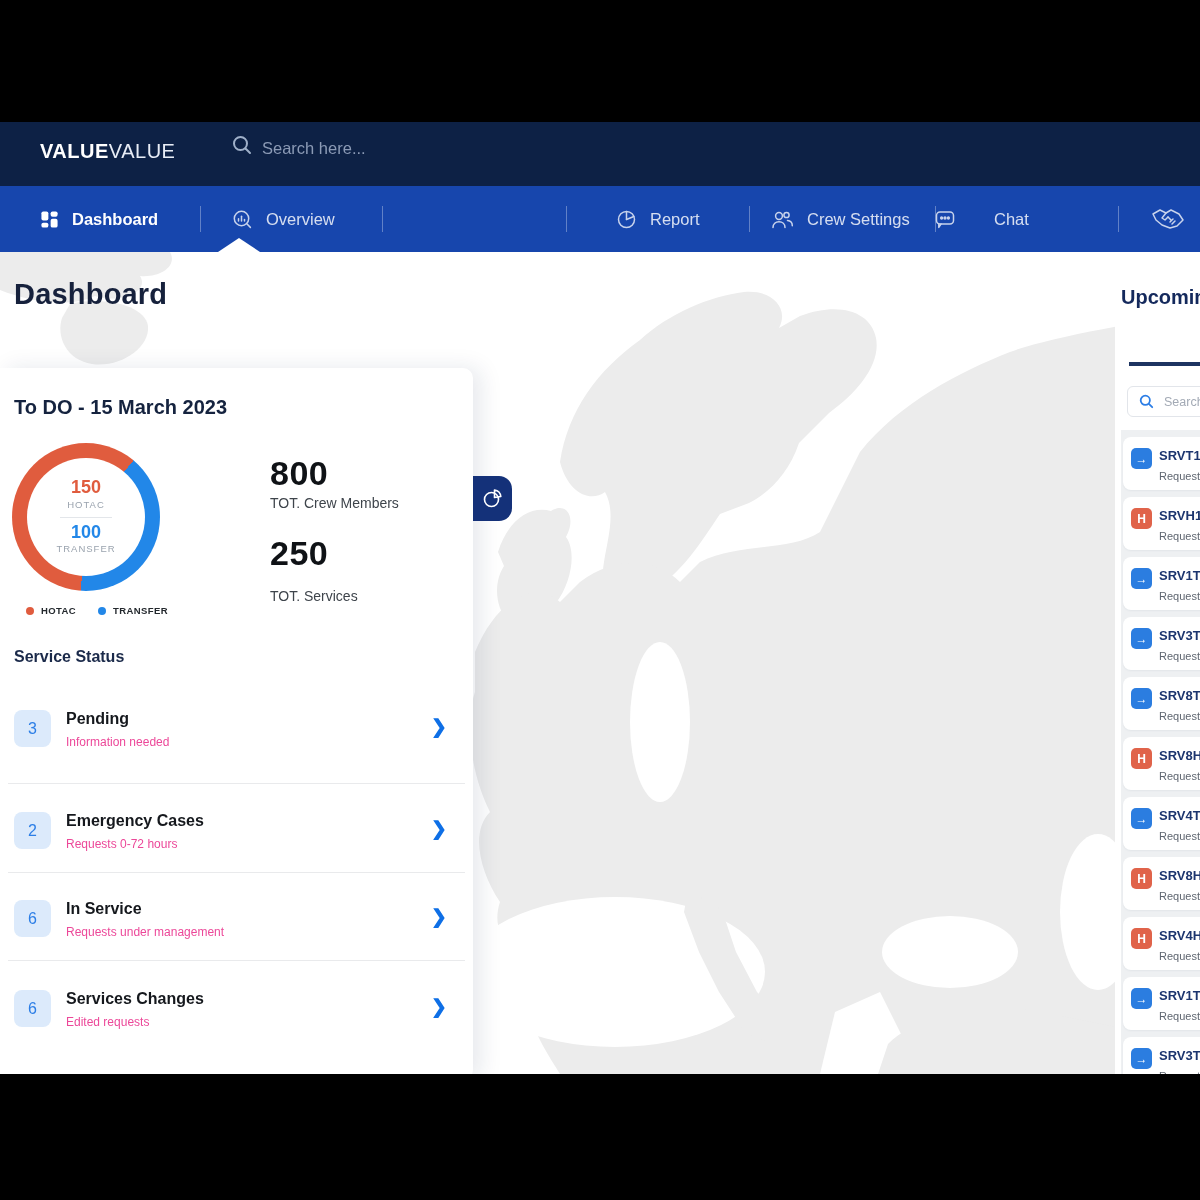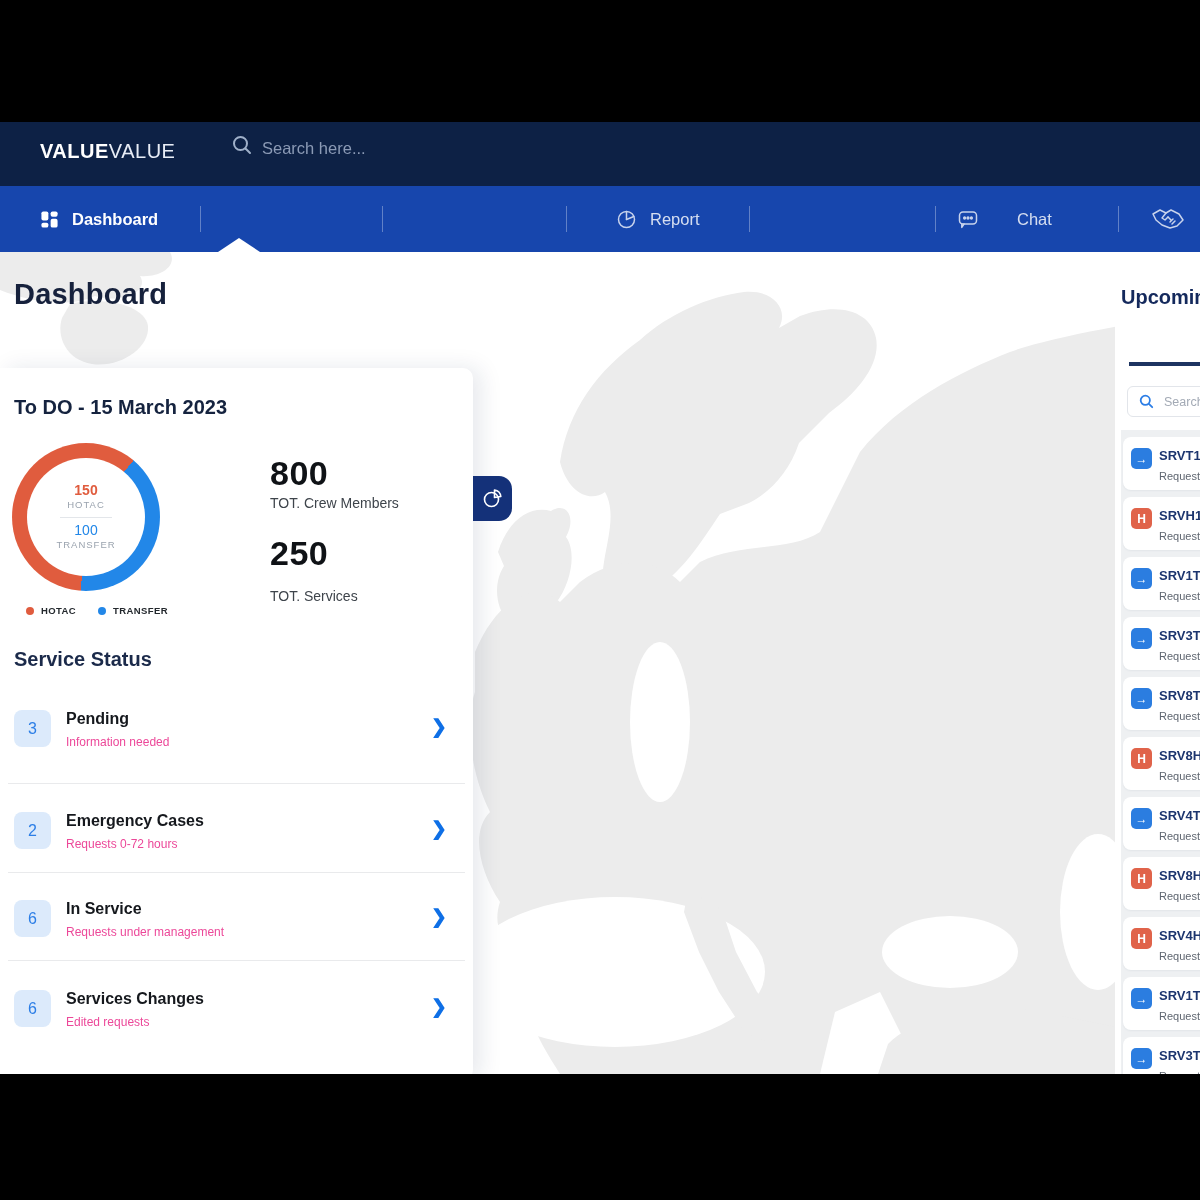--- a/index.html
+++ b/index.html
@@ -34,31 +34,31 @@
   
   .page-title{left:14px;top:278px;font-size:29px;font-weight:bold;color:#16213C;letter-spacing:.2px;z-index:5;}
   .map{left:0;top:252px;z-index:0;}
   
   .card{left:0;top:368px;width:473px;height:712px;background:#fff;border-radius:0 10px 10px 0;
     box-shadow:8px 0 22px rgba(20,40,80,.10);z-index:6;}
   .card-title{left:14px;top:28px;font-size:20px;font-weight:bold;color:#15233F;}
   .donut{left:12px;top:75px;width:148px;height:148px;border-radius:50%;}
   .donut-hole{left:27px;top:90px;width:118px;height:118px;border-radius:50%;background:#fff;
     display:flex;flex-direction:column;align-items:center;justify-content:center;}
-  .d-val1{font-size:14px;font-weight:bold;color:#E05C3E;line-height:1.1;}
-  .d-val2{font-size:14px;font-weight:normal;color:#2287E8;line-height:1.1;}
+  .d-val1{font-size:18px;font-weight:bold;color:#E05C3E;line-height:1.1;}
+  .d-val2{font-size:18px;font-weight:bold;color:#2287E8;line-height:1.1;}
   .d-lbl{font-size:9.5px;color:#9AA3AE;letter-spacing:1px;line-height:1.4;}
   .d-sep{width:52px;height:1px;background:#E3E6EA;margin:5px 0;}
   .legend{left:26px;top:237px;display:flex;gap:22px;align-items:center;}
   .legend .item{display:flex;align-items:center;gap:7px;}
   .legend .dot{width:8px;height:8px;border-radius:50%;}
   .legend .txt{font-size:9.5px;font-weight:bold;color:#23282D;letter-spacing:.4px;}
   .stat-val{left:270px;font-size:34px;font-weight:bold;color:#0F1216;letter-spacing:.5px;}
   .stat-lbl{left:270px;font-size:14px;color:#3E444B;}
-  .ss-title{left:14px;top:280px;font-size:20px;font-weight:bold;color:#1B2A4A;}
+  .ss-title{left:14px;top:280px;font-size:16px;font-weight:bold;color:#1B2A4A;}
   .row{position:absolute;left:0;width:473px;height:60px;cursor:pointer;}
   .row .count{position:absolute;left:14px;top:0;width:37px;height:37px;border-radius:8px;background:#DCEAFB;
     color:#2C7EE6;font-size:16px;display:flex;align-items:center;justify-content:center;}
   .row .rt{position:absolute;left:66px;top:0;font-size:16px;font-weight:bold;color:#15181D;}
   .row .rs{position:absolute;left:66px;top:25px;font-size:12px;color:#ec4899;}
   .row .chev{position:absolute;left:431px;top:5px;font-size:19px;font-weight:bold;color:#0E6FE6;}
   .rdiv{position:absolute;left:8px;width:457px;height:1px;background:#E9EAEC;}
   
   .float-btn{left:473px;top:476px;width:39px;height:45px;background:#143179;border-radius:0 13px 13px 0;
     display:flex;align-items:center;justify-content:center;z-index:7;cursor:pointer;}
@@ -129,39 +129,62 @@
         <rect x="1.5" y="1.5" width="7.3" height="9.5" rx="2"></rect>
           <rect x="11.2" y="1.5" width="7.3" height="5.5" rx="2"></rect>
         <rect x="1.5" y="13.3" width="7.3" height="5.2" rx="2"></rect>
           <rect x="11.2" y="9.3" width="7.3" height="9.2" rx="2"></rect>
       </svg>
     </span>
     <span class="lbl">Dashboard</span>
   </div>
   <div class="nav-div" style="left:200px;"></div>
 
+  <div class="nav-item" style="left:232px;">
+    <span>
+      <svg width="21" height="21" viewBox="0 0 21 21" fill="none" stroke="#C8D3EC" stroke-width="1.5" stroke-linecap="round">
+        <circle cx="9.5" cy="9.5" r="7.2"></circle>
+          <line x1="6.5" y1="12" x2="6.5" y2="9.8"></line>
+        <line x1="9.5" y1="12" x2="9.5" y2="7.2"></line>
+          <line x1="12.5" y1="12" x2="12.5" y2="10.5"></line>
+        <line x1="14.8" y1="14.8" x2="18.4" y2="18.4"></line>
+      </svg>
+    </span>
+    <span class="lbl">Overview</span>
+  </div>
   <div class="nav-div" style="left:382px;"></div>
 
   <div class="nav-div" style="left:566px;"></div>
 
   <div class="nav-item" style="left:616px;text-align:center;">
     <span>
       <svg width="21" height="21" viewBox="0 0 21 21" fill="none" stroke="#C8D3EC" stroke-width="1.5" stroke-linecap="round">
         <circle cx="10.5" cy="10.5" r="8"></circle>
           <line x1="10.5" y1="10.5" x2="10.5" y2="2.5"></line>
         <line x1="10.5" y1="10.5" x2="17.8" y2="7.5"></line>
       </svg>
     </span>
     <span class="lbl">Report</span>
   </div>
   <div class="nav-div" style="left:749px;"></div>
 
+  <div class="nav-item" style="left:770px;">
+    <span>
+      <svg width="24" height="21" viewBox="0 0 24 21" fill="none" stroke="#C8D3EC" stroke-width="1.5" stroke-linecap="round">
+        <circle cx="9" cy="7" r="3.4"></circle>
+          <path d="M3,18.5 c0-3.6 2.6-5.8 6-5.8 s6,2.2 6,5.8"></path>
+        <circle cx="16.5" cy="6" r="2.6"></circle>
+          <path d="M17.5,11.5 c3,0.2 4.8,2.3 4.8,5.2"></path>
+      </svg>
+    </span>
+    <span class="lbl">Crew Settings</span>
+  </div>
   <div class="nav-div" style="left:935px;"></div>
 
-  <div class="nav-item" style="left:957px;gap:38px;">
+  <div class="nav-item" style="left:934px;gap:38px;">
     <span>
       <svg width="22" height="21" viewBox="0 0 22 21" fill="none" stroke="#C8D3EC" stroke-width="1.5" stroke-linecap="round" stroke-linejoin="round">
         <rect x="2.5" y="3" width="17" height="12" rx="3.5"></rect>
         <path d="M7,15 L4.8,18.4 L4.8,15"></path>
         <circle cx="7.6" cy="9" r="0.9" fill="#C8D3EC"></circle>
           <circle cx="11" cy="9" r="0.9" fill="#C8D3EC"></circle>
           <circle cx="14.4" cy="9" r="0.9" fill="#C8D3EC"></circle>
       </svg>
     </span>
     <span class="lbl">Chat</span>

